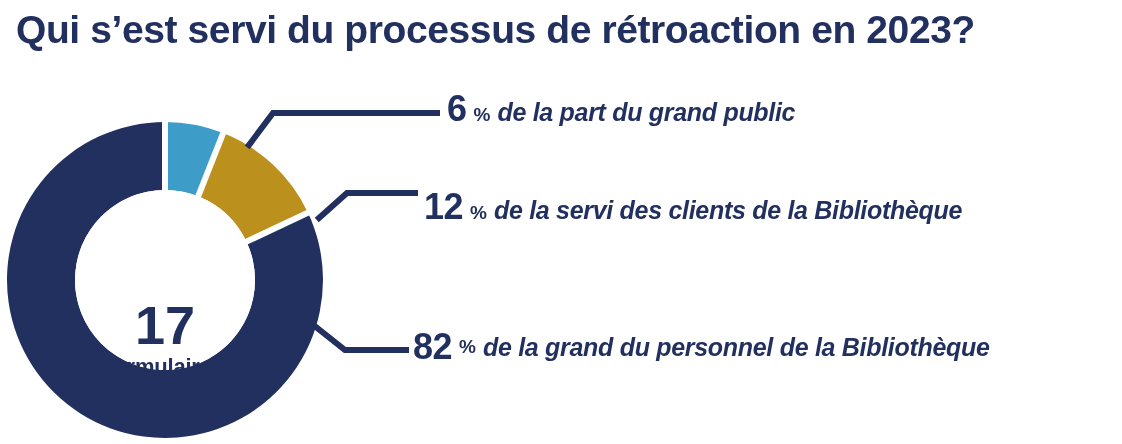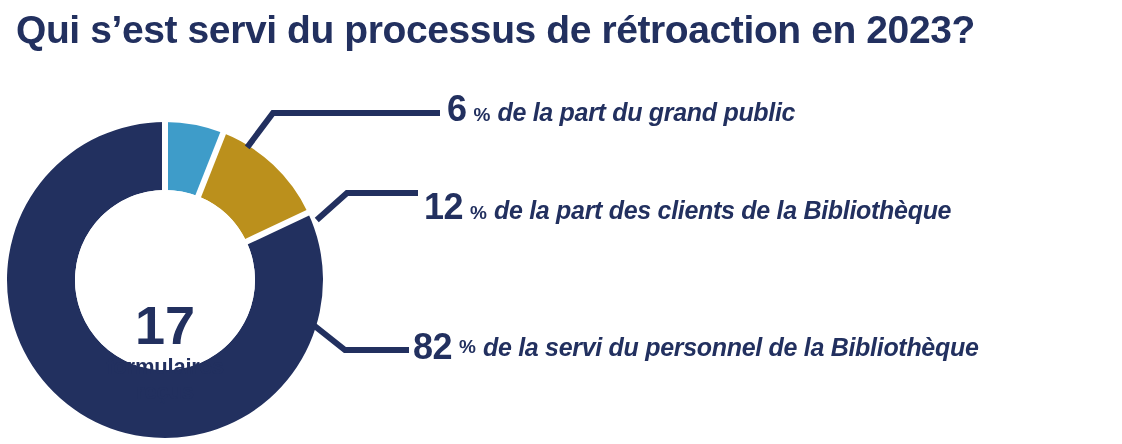--- a/index.html
+++ b/index.html
@@ -141,22 +141,22 @@
 
   <div class="callout" id="callout-0">
     <span class="pct-num">6</span>
     <span class="pct-sign">%</span>
     <span class="pct-text">de la part du grand public</span>
   </div>
 
   <div class="callout" id="callout-1">
     <span class="pct-num">12</span>
     <span class="pct-sign">%</span>
-    <span class="pct-text">de la part des clients de la Bibliothèque</span>
+    <span class="pct-text">de la servi des clients de la Bibliothèque</span>
   </div>
 
   <div class="callout" id="callout-2">
     <span class="pct-num">82</span>
     <span class="pct-sign">%</span>
-    <span class="pct-text">de la servi du personnel de la Bibliothèque</span>
+    <span class="pct-text">de la grand du personnel de la Bibliothèque</span>
   </div>
 
 </div>
 
 </body></html>

